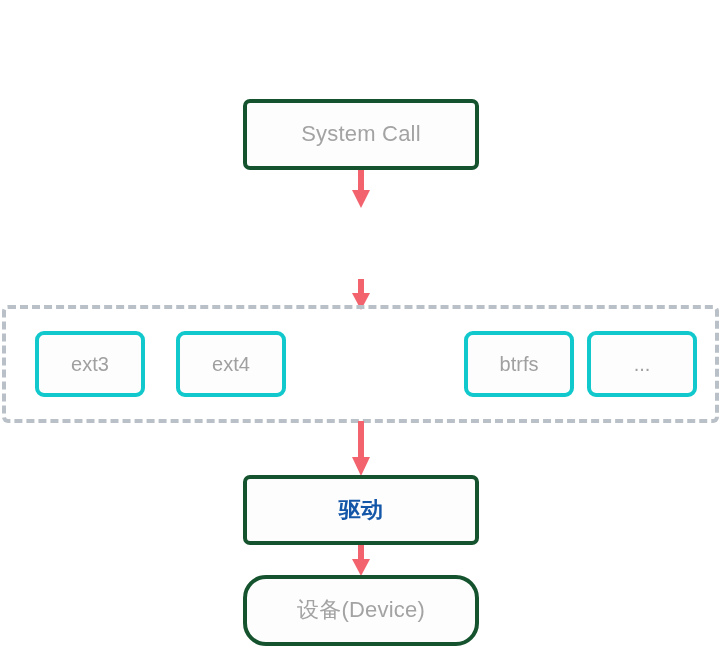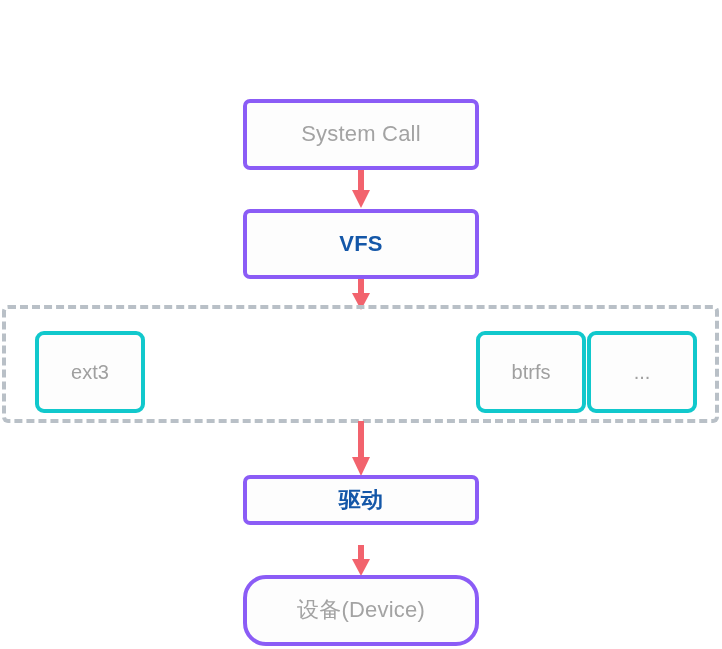--- a/index.html
+++ b/index.html
@@ -26,38 +26,38 @@
     align-items: center;
     justify-content: center;
     background: #fdfdfd;
     text-align: center;
     line-height: 1.1;
     user-select: none;
   }
 
   
   .node.green {
-    border: 4px solid #8b5cf6;
+    border: 4px solid #14532d;
     border-radius: 7px;
     width: 236px;
     left: 243px;
   }
   .node.green .label {
     font-size: 22px;
     letter-spacing: 0.2px;
   }
   .label.grey  { color: #a3a3a3; font-weight: 500; }
   .label.blue  { color: #1457a8; font-weight: bold; }
 
   
   .node.cyan {
     border: 4px solid #11c8cc;
     border-radius: 9px;
     width: 110px;
-    height: 82px;
+    height: 66px;
     top: 331px;
   }
   .node.cyan .label {
     font-size: 20px;
     color: #a0a0a0;
     font-weight: 500;
   }
 
   
   #fs-group {
@@ -91,51 +91,51 @@
     <span class="label grey">System Call</span>
   </div>
 
   <div class="arrow" style="left:348px; top:170px; height:39px;">
     <svg width="26" height="39" viewBox="0 0 26 39" xmlns="http://www.w3.org/2000/svg">
       <rect x="10" y="0" width="6" height="22" fill="#f2636d"></rect>
       <polygon points="4,20 22,20 13,38" fill="#f2636d"></polygon>
     </svg>
   </div>
 
-  <div class="node green" style="top:209px; height:70px;">
-    <span class="label blue">VFS</span>
-  </div>
 
   <div class="arrow" style="left:348px; top:279px; height:32px;">
     <svg width="26" height="32" viewBox="0 0 26 32" xmlns="http://www.w3.org/2000/svg">
       <rect x="10" y="0" width="6" height="16" fill="#f2636d"></rect>
       <polygon points="4,14 22,14 13,31" fill="#f2636d"></polygon>
     </svg>
   </div>
 
   <div id="fs-group"></div>
 
   <div class="node cyan" style="left:35px;">
     <span class="label">ext3</span>
   </div>
-  <div class="node cyan" style="left:476px;">
+  <div class="node cyan" style="left:176px;">
+    <span class="label">ext4</span>
+  </div>
+  <div class="node cyan" style="left:464px;">
     <span class="label">btrfs</span>
   </div>
   <div class="node cyan" style="left:587px;">
     <span class="label">...</span>
   </div>
 
   <div class="arrow" style="left:348px; top:421px; height:56px;">
     <svg width="26" height="56" viewBox="0 0 26 56" xmlns="http://www.w3.org/2000/svg">
       <rect x="10" y="0" width="6" height="38" fill="#f2636d"></rect>
       <polygon points="4,36 22,36 13,55" fill="#f2636d"></polygon>
     </svg>
   </div>
 
-  <div class="node green" style="top:475px; height:50px;">
+  <div class="node green" style="top:475px; height:70px;">
     <span class="label blue">驱动</span>
   </div>
 
   <div class="arrow" style="left:348px; top:545px; height:32px;">
     <svg width="26" height="32" viewBox="0 0 26 32" xmlns="http://www.w3.org/2000/svg">
       <rect x="10" y="0" width="6" height="16" fill="#f2636d"></rect>
       <polygon points="4,14 22,14 13,31" fill="#f2636d"></polygon>
     </svg>
   </div>
 

